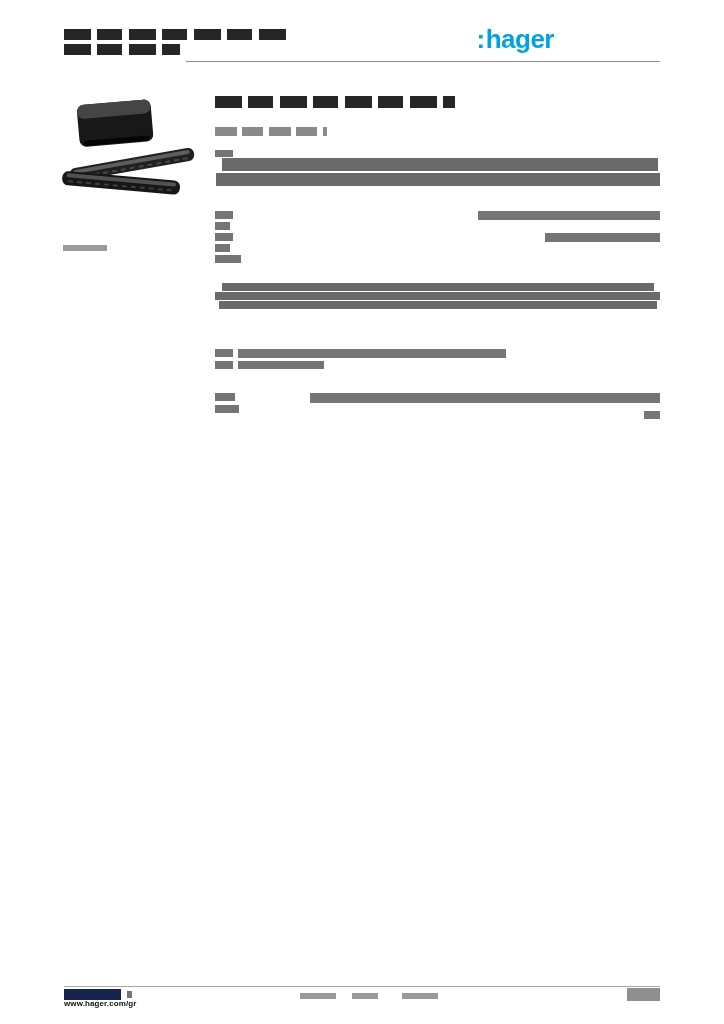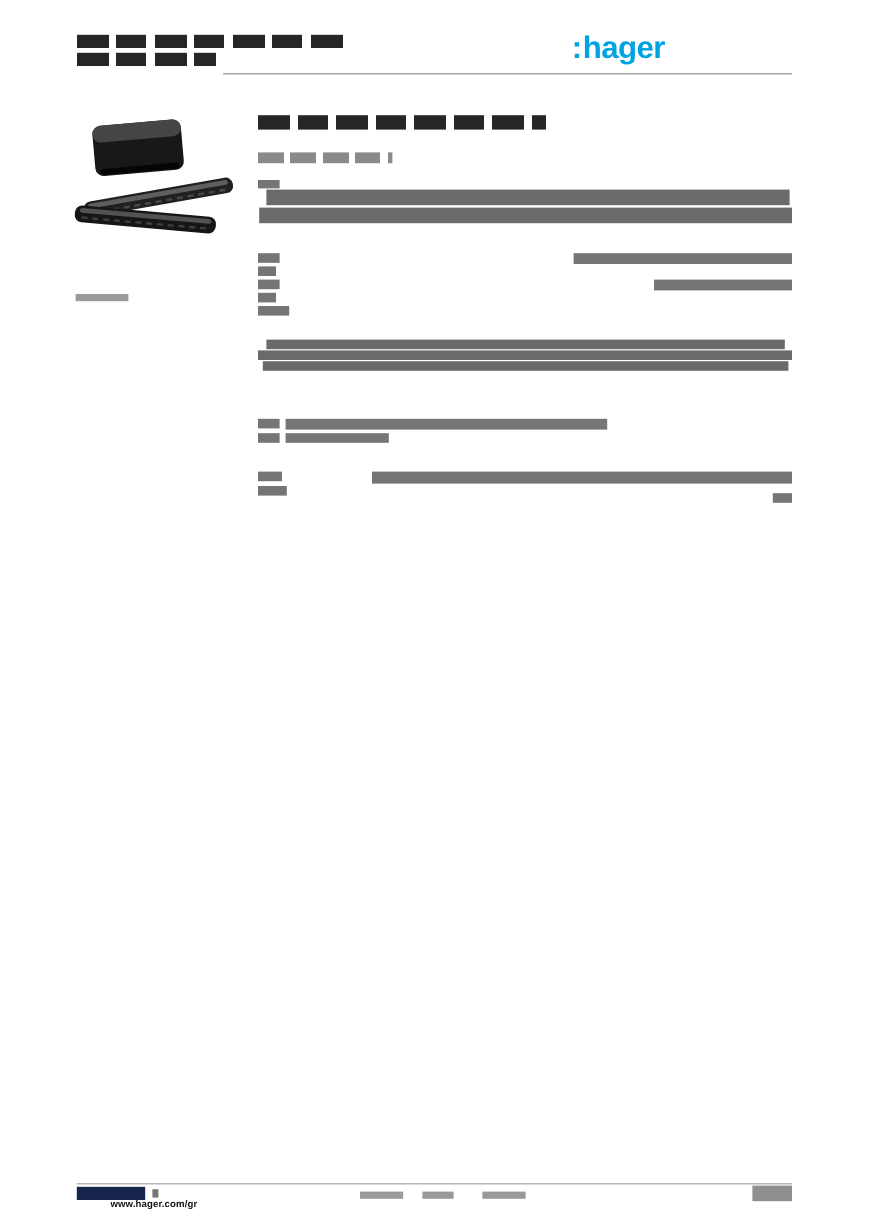--- a/index.html
+++ b/index.html
@@ -16,21 +16,21 @@
 
   .logo{position:absolute;top:26px;right:62px;font-size:26px;line-height:26px;font-weight:bold;color:#00A3E1;letter-spacing:-0.5px;}
   .logo .logo-colon{margin-right:1px;}
 
   .header-rule{position:absolute;left:186px;top:61px;width:474px;height:1px;background:#8c8c8c;}
 
   .product-photo{position:absolute;left:62px;top:92px;width:142px;height:115px;}
 
   .footer-rule{position:absolute;left:64px;top:986px;width:596px;height:1px;background:#a6a6a6;}
   .footer-brand-box{position:absolute;left:64px;top:989px;width:57px;height:11px;background:#17254d;}
-  .footer-url{position:absolute;left:64px;top:999px;font-size:8px;font-weight:bold;color:#111111;text-decoration:none;letter-spacing:0.1px;margin-left:28px;}
+  .footer-url{position:absolute;left:64px;top:999px;font-size:8px;font-weight:bold;color:#111111;text-decoration:none;letter-spacing:0.1px;}
   .page-number-box{position:absolute;left:627px;top:988px;width:33px;height:13px;background:#8f8f8f;}
 </style>
 </head>
 <body>
 
 <div class="page">
 
   <div class="logo"><span class="logo-colon">:</span><span>hager</span></div>
 
   <div class="header-rule"></div>

